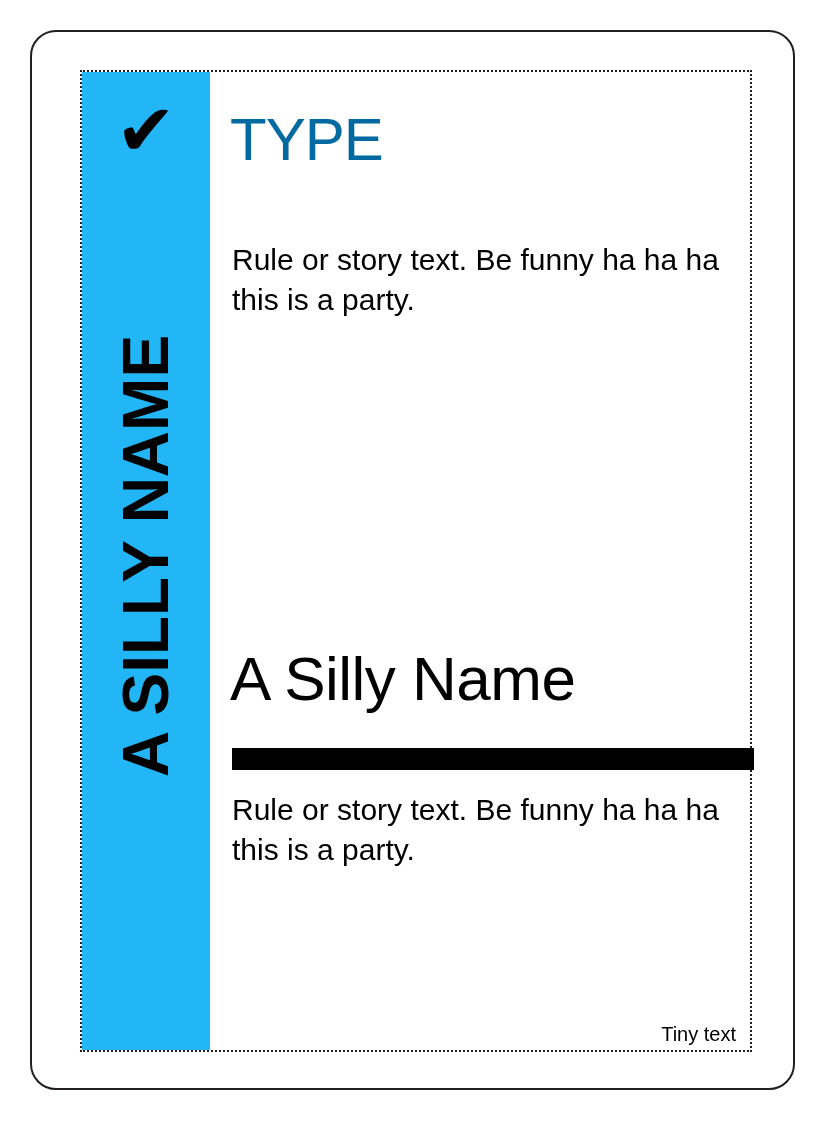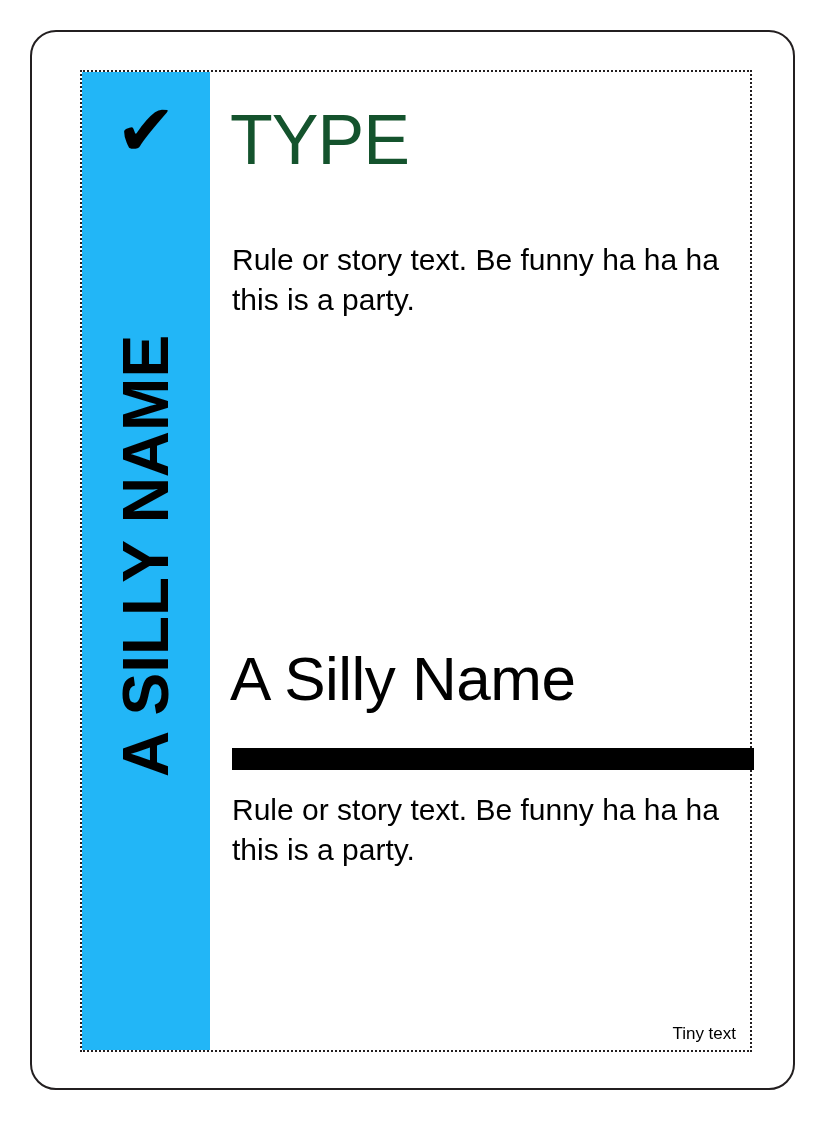--- a/index.html
+++ b/index.html
@@ -85,25 +85,25 @@
     left: 148px;
     top: 0px;
     right: 14px;
     height: 100%;
   }
 
   #type-title {
     position: absolute;
     left: 0;
     top: 22px;
-    font-size: 70px;
+    font-size: 60px;
     line-height: 92px;
     font-weight: 400;
     letter-spacing: -1px;
-    color: #14532d;
+    color: #0369a1;
     white-space: nowrap;
   }
 
   .serif-body {
     font-family: Liberation Sans, sans-serif;
     font-size: 30px;
     line-height: 40px;
     color: #000000;
   }
 
@@ -139,21 +139,21 @@
     position: absolute;
     left: 2px;
     top: 718px;
     width: 500px;
   }
 
   #tiny-text {
     position: absolute;
     right: 0px;
     bottom: 6px;
-    font-size: 17px;
+    font-size: 20px;
     line-height: 20px;
     color: #000000;
     white-space: nowrap;
   }
 </style>
 </head>
 <body>
 
 <div id="card-frame">
   <div id="card-inner">

